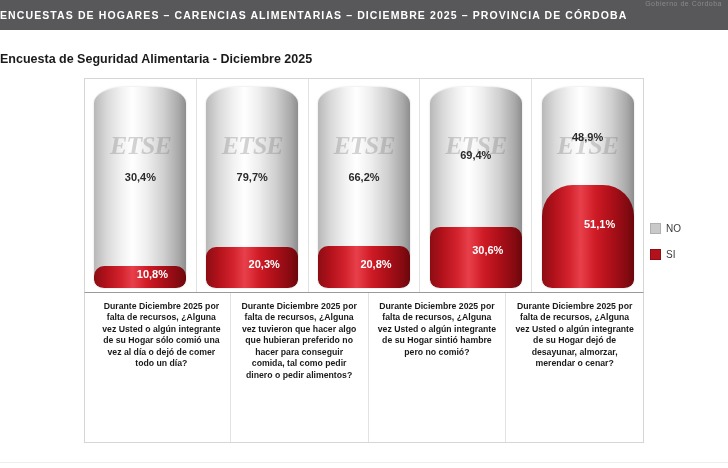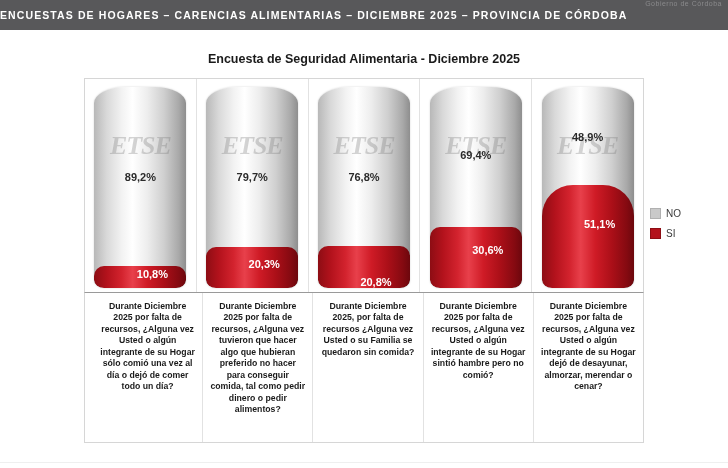--- a/index.html
+++ b/index.html
@@ -16,21 +16,21 @@
     display:flex;align-items:center;justify-content:flex-start;
   }
   .topbar-title{
     color:#ffffff;font-size:10.5px;font-weight:bold;letter-spacing:1.1px;
     white-space:nowrap;
   }
   .topbar-ghost{
     position:absolute;right:6px;top:0px;font-size:7px;color:#8a8a8c;letter-spacing:.5px;
   }
   .chart-title{
-    position:absolute;left:0;top:52px;width:728px;text-align:center;
+    position:absolute;left:0;top:52px;width:728px;
     font-size:12.5px;font-weight:bold;color:#1a1a1a;
   }
   .plot{
     position:absolute;left:84px;top:78px;width:560px;height:215px;
     border-left:1px solid #d6d6d6;
     border-right:1px solid #d6d6d6;
     border-top:1px solid #d6d6d6;
     border-bottom:1px solid #9a9a9a;
     box-sizing:border-box;
     display:flex;
@@ -100,21 +100,21 @@
     line-height:1.32;
     text-align:center;
   }
   .caption:last-child{border-right:none;}
 
   
   .legend{
     position:absolute;left:650px;top:208px;width:70px;
     font-size:10px;color:#3b3b3b;
   }
-  .legend-row{display:flex;align-items:center;margin-bottom:9px;}
+  .legend-row{display:flex;align-items:center;margin-bottom:9px;margin-top:15px;}
   .swatch{width:9px;height:9px;margin-right:5px;display:inline-block;}
   .swatch.no{background:#c9c9c9;border:1px solid #b0b0b0;}
   .swatch.si{background:#b3121c;border:1px solid #8d0d14;}
   .legend-lbl{font-weight:normal;}
 
   .bottomline{
     position:absolute;left:0;top:462px;width:728px;height:1px;background:#efefef;
   }
 </style>
 </head>
@@ -127,40 +127,40 @@
 
 <div class="chart-title">Encuesta de Seguridad Alimentaria - Diciembre 2025</div>
 
 <div class="plot">
 
   <div class="col">
     <div class="tube">
       <div class="fill" style="height:10.8%"></div>
       <div class="watermark">ETSE</div>
     </div>
-    <div class="lbl lbl-no" style="top:92px">89,2%</div>
+    <div class="lbl lbl-no" style="top:92px">30,4%</div>
     <div class="lbl lbl-si" style="bottom:12px">10,8%</div>
   </div>
 
   <div class="col">
     <div class="tube">
       <div class="fill" style="height:20.3%"></div>
       <div class="watermark">ETSE</div>
     </div>
     <div class="lbl lbl-no" style="top:92px">79,7%</div>
     <div class="lbl lbl-si" style="bottom:22px">20,3%</div>
   </div>
 
   <div class="col">
     <div class="tube">
       <div class="fill" style="height:20.8%"></div>
       <div class="watermark">ETSE</div>
     </div>
-    <div class="lbl lbl-no" style="top:92px">76,8%</div>
-    <div class="lbl lbl-si" style="bottom:4px">20,8%</div>
+    <div class="lbl lbl-no" style="top:92px">66,2%</div>
+    <div class="lbl lbl-si" style="bottom:22px">20,8%</div>
   </div>
 
   <div class="col">
     <div class="tube">
       <div class="fill" style="height:30.6%"></div>
       <div class="watermark">ETSE</div>
     </div>
     <div class="lbl lbl-no" style="top:70px">69,4%</div>
     <div class="lbl lbl-si" style="bottom:36px">30,6%</div>
   </div>
@@ -172,21 +172,20 @@
     </div>
     <div class="lbl lbl-no" style="top:52px">48,9%</div>
     <div class="lbl lbl-si" style="bottom:62px">51,1%</div>
   </div>
 
 </div>
 
 <div class="captions">
   <div class="caption">Durante Diciembre 2025 por falta de recursos, ¿Alguna vez Usted o algún integrante de su Hogar sólo comió una vez al día o dejó de comer todo un día?</div>
   <div class="caption">Durante Diciembre 2025 por falta de recursos, ¿Alguna vez tuvieron que hacer algo que hubieran preferido no hacer para conseguir comida, tal como pedir dinero o pedir alimentos?</div>
-  <div class="caption">Durante Diciembre 2025, por falta de recursos ¿Alguna vez Usted o su Familia se quedaron sin comida?</div>
   <div class="caption">Durante Diciembre 2025 por falta de recursos, ¿Alguna vez Usted o algún integrante de su Hogar sintió hambre pero no comió?</div>
   <div class="caption">Durante Diciembre 2025 por falta de recursos, ¿Alguna vez Usted o algún integrante de su Hogar dejó de desayunar, almorzar, merendar o cenar?</div>
 </div>
 
 <div class="legend">
   <div class="legend-row">
     <span class="swatch no"></span>
     <span class="legend-lbl">NO</span>
   </div>
   <div class="legend-row">

